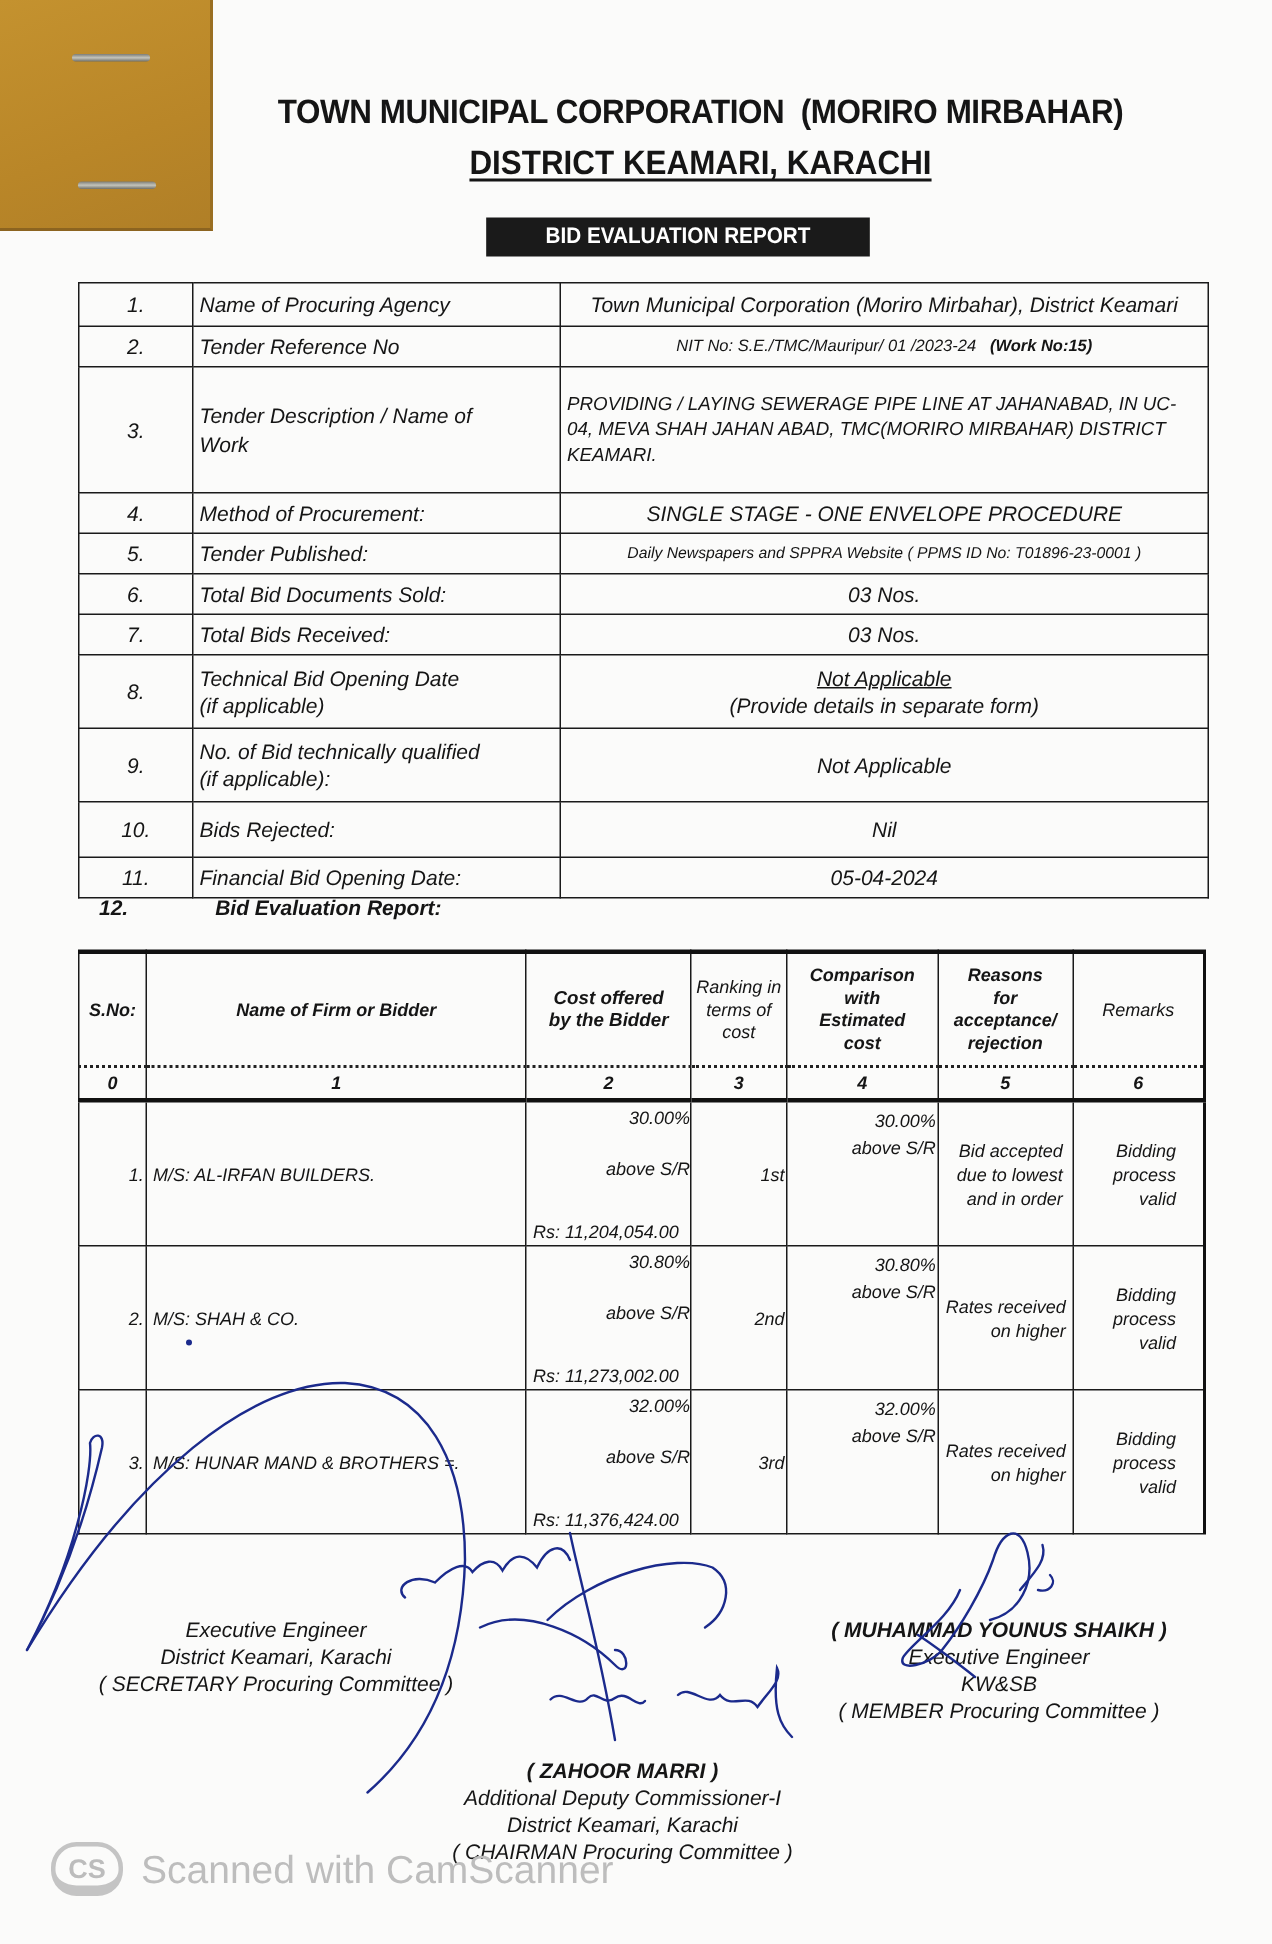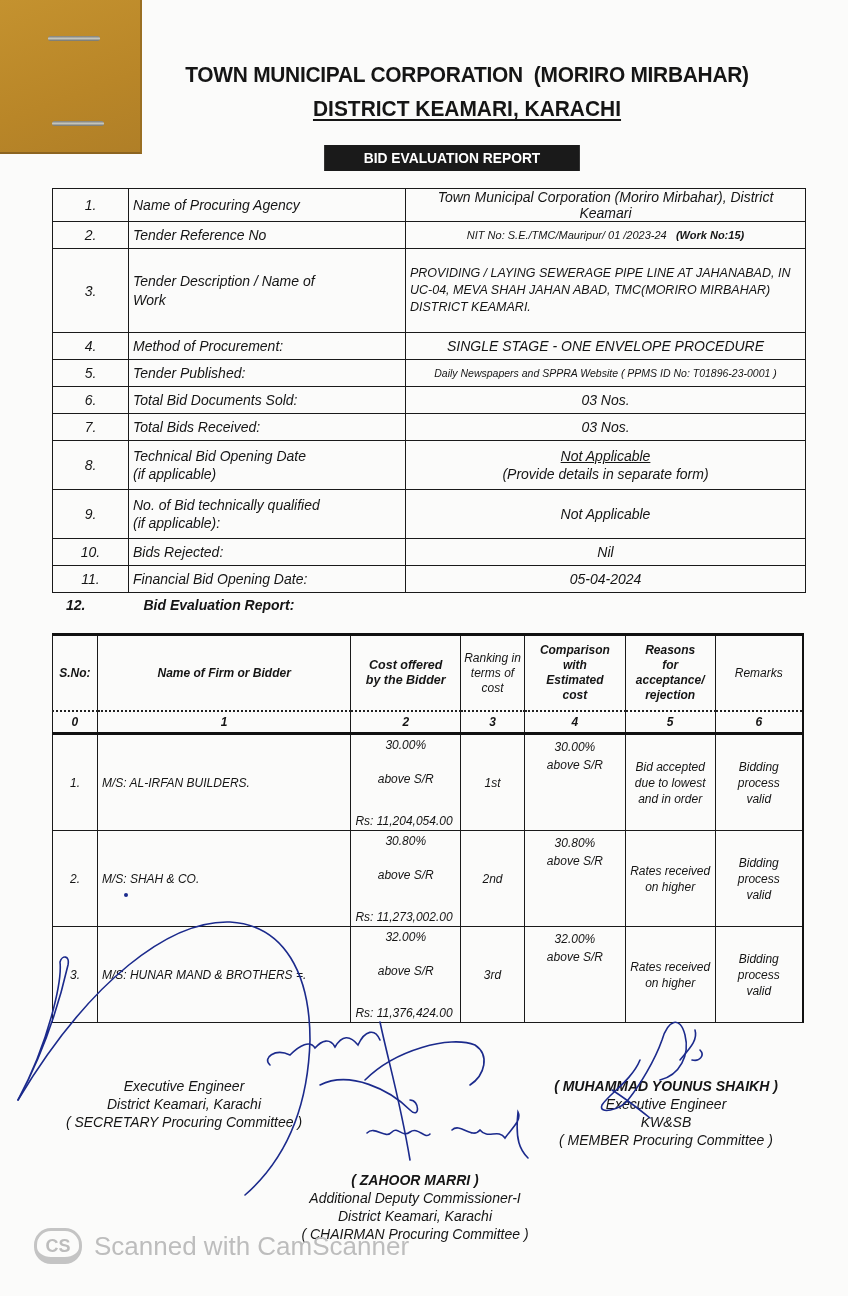--- a/index.html
+++ b/index.html
@@ -42,21 +42,21 @@
   .u { text-decoration: underline; }
   .sec12 { left: 66px; top: 597px; font-weight: bold; font-style: italic; font-size: 14px; }
   .sec12 .t { margin-left: 58px; }
   .bids {
     left: 52px; top: 633px; width: 752px; font-style: italic; font-size: 12px;
     border-top: 3px solid #111; border-right: 2px solid #111;
   }
   .bids td, .bids th { border: 1.4px solid #1a1a1a; text-align: center; }
   .bids th { font-weight: bold; font-size: 12px; height: 74px; padding: 0 2px; line-height: 15px; border-bottom: 2px dotted #222; }
   .bids .idx td { font-weight: bold; height: 18px; border-top: 2px dotted #222; border-bottom: 3px solid #111; }
-  .bids .row td { height: 91px; vertical-align: middle; }
+  .bids .row td { height: 91px; vertical-align: middle; text-align: right; }
   .bids td.name { text-align: left; padding-left: 4px; }
   .bids td.cost { position: relative; padding: 0; }
   .cost .p { position: absolute; top: 3px; left: 0; right: 0; }
   .cost .m { position: absolute; top: 37px; left: 0; right: 0; }
   .cost .rs { position: absolute; bottom: 2px; left: 4px; margin-top: 12px; }
   .bids td.comp { vertical-align: top; padding-top: 3px; line-height: 18px; }
   .bids td.reason, .bids td.remark { line-height: 16px; }
   .sig { text-align: center; font-style: italic; font-size: 14px; line-height: 18px; }
   .sig .n { font-weight: bold; font-size: 14px; }
   .cs { left: 34px; top: 1228px; display: flex; align-items: center; color: #bdbdbd; font-size: 26px; }
@@ -86,21 +86,21 @@
     <td class="lbl">Name of Procuring Agency</td>
     <td class="val">Town Municipal Corporation (Moriro Mirbahar), District Keamari</td>
   </tr>
   <tr style="height:27px">
     <td class="num">2.</td>
     <td class="lbl">Tender Reference No</td>
     <td class="val" style="font-size:11px"><span>NIT No:  S.E./TMC/Mauripur/ 01 /2023-24</span>&nbsp;&nbsp; <b>(Work No:15)</b></td>
   </tr>
   <tr style="height:84px">
     <td class="num">3.</td>
-    <td class="lbl" style="line-height:19px;padding-right:60px">Tender Description / Name of Work</td>
+    <td class="lbl" style="line-height:19px;padding-right:28px">Tender Description / Name of Work</td>
     <td class="val left">PROVIDING / LAYING SEWERAGE PIPE LINE AT JAHANABAD, IN UC-04, MEVA SHAH JAHAN ABAD, TMC(MORIRO MIRBAHAR) DISTRICT KEAMARI.</td>
   </tr>
   <tr style="height:27px">
     <td class="num">4.</td>
     <td class="lbl">Method of Procurement:</td>
     <td class="val">SINGLE STAGE - ONE ENVELOPE PROCEDURE</td>
   </tr>
   <tr style="height:27px">
     <td class="num">5.</td>
     <td class="lbl">Tender Published:</td>
@@ -128,21 +128,21 @@
         </td>
   </tr>
   <tr style="height:49px">
     <td class="num">9.</td>
     <td class="lbl" style="line-height:18px">
           <div>No. of Bid technically qualified</div>
           <div>(if applicable):</div>
         </td>
     <td class="val">Not Applicable</td>
   </tr>
-  <tr style="height:27px">
+  <tr style="height:37px">
     <td class="num">10.</td>
     <td class="lbl">Bids Rejected:</td>
     <td class="val">Nil</td>
   </tr>
   <tr style="height:27px">
     <td class="num">11.</td>
     <td class="lbl">Financial Bid Opening Date:</td>
     <td class="val">05-04-2024</td>
   </tr>
 </tbody>

